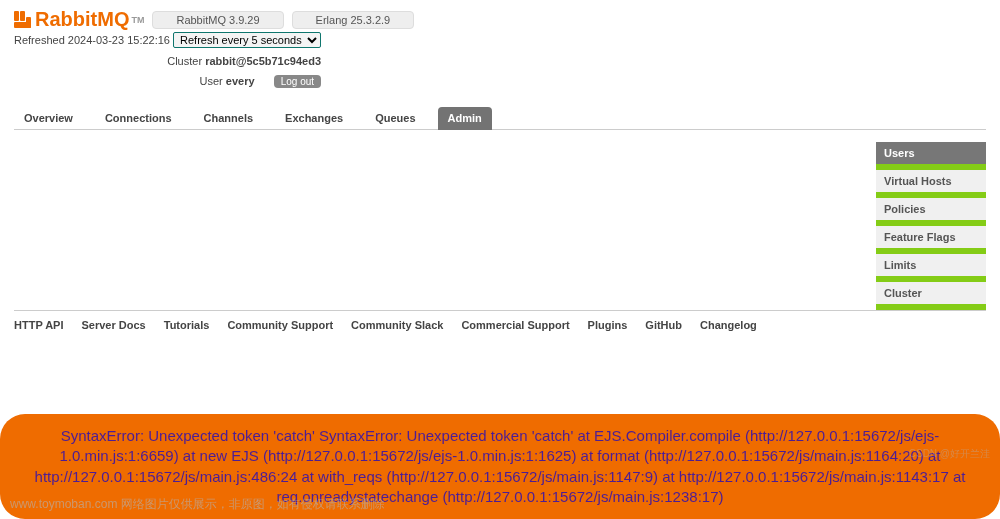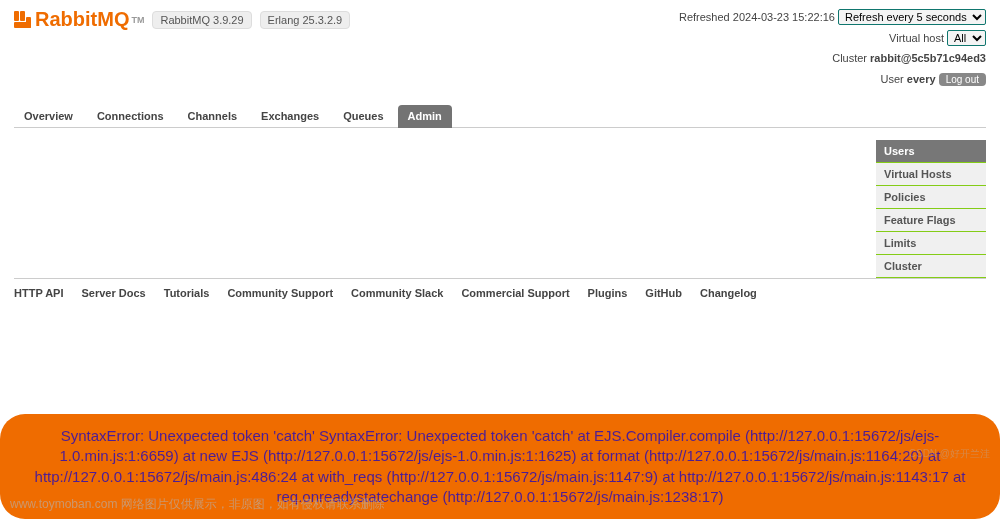--- a/index.html
+++ b/index.html
@@ -8,59 +8,59 @@
       font-family: Verdana, Arial, sans-serif;
       font-size: 12px;
       color: #444;
       background: #fff;
       width: 1000px;
       height: 519px;
       position: relative;
       overflow: hidden;
     }
     .container { padding: 8px 14px 0 14px; }
-    .topbar { display: flex; justify-content: space-between; align-items: flex-start; }
+    .topbar { display: flex; justify-content: space-between; align-items: flex-start; flex-direction: column; }
     .logo-versions { display: flex; align-items: center; gap: 8px; }
     .logo { display: flex; align-items: center; font-family: Arial, sans-serif; font-weight: bold; font-size: 20px; color: #EF6C00; }
     .logo svg { margin-right: 4px; }
     .tm { font-size: 9px; color: #999; margin-left: 2px; vertical-align: super; }
     .badge {
       background: #eee; border-radius: 4px; border: 1px solid #ddd;
-      padding: 2px 7px; font-size: 11px; color: #555;
+      padding: 2px 23px; font-size: 11px; color: #555;
     }
     .status-area { text-align: right; font-size: 11px; line-height: 1.7; }
     .status-line { margin-bottom: 2px; }
     .select {
       border: 1px solid #0f766e; background: #f4f4f4; font-size: 11px;
       padding: 0 2px; border-radius: 2px;
     }
     .cluster-id { font-weight: bold; text-align: center; }
     .btn-logout {
       background: #888; color: #fff; border-radius: 4px; border: none;
-      padding: 1px 7px; font-size: 10px; margin-left: 0;
+      padding: 1px 7px; font-size: 10px; margin-left: 16px;
     }
     .tabs {
-      display: flex; gap: 4px; margin-top: 14px;
+      display: flex; gap: 12px; margin-top: 14px;
       border-bottom: 1px solid #ccc; padding-bottom: 0;
     }
     .tab {
       padding: 5px 10px 6px; font-size: 11px; font-weight: bold; color: #444;
       border-top-left-radius: 4px; border-top-right-radius: 4px;
       cursor: pointer; margin-bottom: -1px;
     }
     .tab.active { background: #737373; color: #fff; }
     .main-area { display: flex; margin-top: 12px; }
     .content { flex: 1; }
     .rhs {
       width: 110px; display: flex; flex-direction: column; gap: 0;
       font-size: 11px;
     }
     .rhs-item {
       background: #f0f0f0; padding: 5px 8px; font-weight: bold; color: #555;
-      border-bottom: 1px solid #84cc16; cursor: pointer;
+      border-bottom: 6px solid #84cc16; cursor: pointer;
     }
     .rhs-item.active { background: #777; color: #fff; }
     .footer-links {
       border-top: 1px solid #ccc; padding-top: 8px;
       display: flex; gap: 18px; font-size: 11px; font-weight: bold; color: #444;
     }
     .footer-links span { cursor: pointer; }
     .error-banner {
       position: absolute; bottom: 0; left: 0; right: 0;
       background: #EF6C00; color: #4c1d95;
@@ -93,24 +93,20 @@
         <span class="tm">TM</span>
       </div>
       <span class="badge">RabbitMQ 3.9.29</span>
       <span class="badge">Erlang 25.3.2.9</span>
     </div>
     <div class="status-area">
       <div class="status-line">
         <span>Refreshed</span>
         <span>2024-03-23 15:22:16</span>
         <select class="select"><option>Refresh every 5 seconds</option></select>
-      </div>
-      <div class="status-line">
-        <span>Virtual host</span>
-        <select class="select"><option>All</option></select>
       </div>
       <div class="status-line">
         <span>Cluster</span>
         <span class="cluster-id">rabbit@5c5b71c94ed3</span>
       </div>
       <div class="status-line">
         <span>User</span>
         <b>every</b>
         <button class="btn-logout">Log out</button>
       </div>

